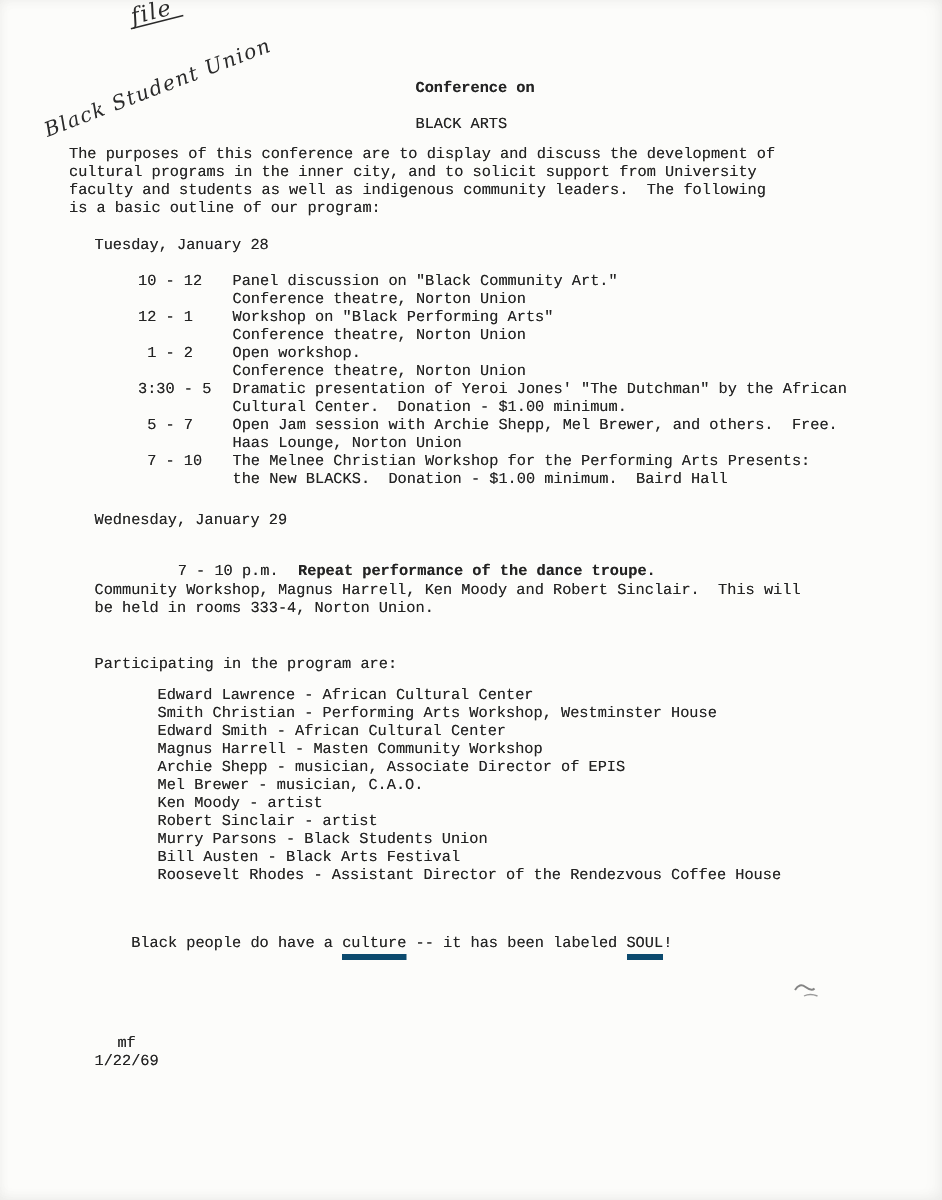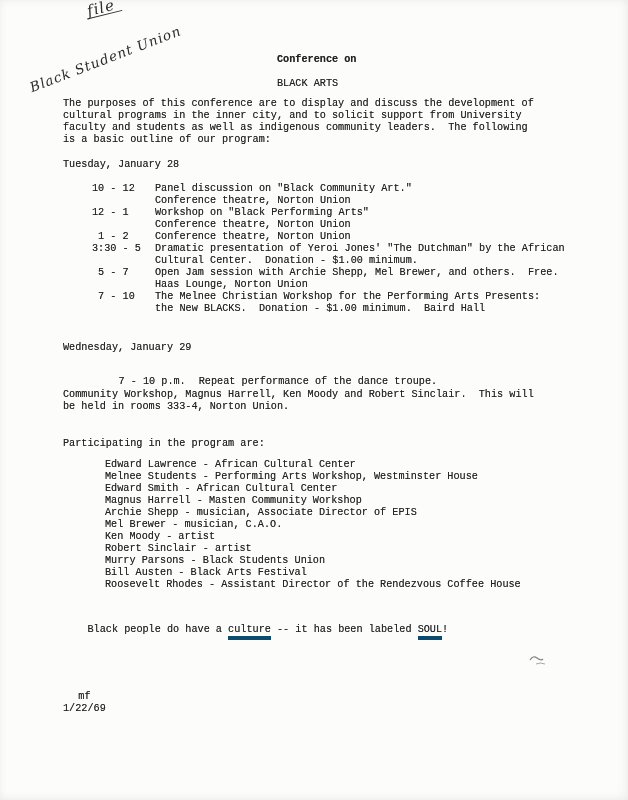--- a/index.html
+++ b/index.html
@@ -27,28 +27,28 @@
     transform:rotate(-14deg); transform-origin:0 0;
     border-bottom:1.4px solid #2a2a2a; padding:0 6px 1px 2px;
   }
   .org-note {
     left:28px; top:82px; font-size:13.5px; white-space:pre;
     transform:rotate(-21deg); transform-origin:0 0;
   }
 
   .title1 { left:277px; top:54px;font-weight:bold; }
   .title2 { left:277px; top:78px; }
-  .intro  { left:63px;  top:98px; }
+  .intro  { left:46px;  top:98px; }
   .tue-head { left:63px; top:159px;text-align:center; }
   .schedule { left:92px; top:183px; }
   .sched-item { display:flex; }
   .sched-time { flex:0 0 63px; width:63px; white-space:pre; }
   .wed-head { left:63px; top:342px; }
   .wed-item { left:94px; top:364px; }
-  .wed-item .wtext { margin-left:13px; }
+  .wed-item .wtext { margin-left:13px;font-weight:bold; }
   .exhibit { left:63px; top:389px; }
   .part-head { left:63px; top:438px; }
   .part-list { left:105px; top:459px; }
   .quote { left:63px; top:612px; }
   .quote .ul { border-bottom:4px solid #0c4a6e; padding-bottom:0.5px; }
   .pencil-mark { left:528px; top:654px; opacity:0.75; }
   .footer { left:63px; top:691px;text-align:center; }
 </style>
 </head>
 <body>
@@ -85,20 +85,21 @@
         <span class="sched-time">12 - 1</span>
         <div class="sched-desc">
           <div class="line">Workshop on "Black Performing Arts"</div>
           <div class="line">Conference theatre, Norton Union</div>
         </div>
       </div>
 
       <div class="sched-item">
         <span class="sched-time"> 1 - 2</span>
         <div class="sched-desc">
+          <div class="line">Open workshop.</div>
           <div class="line">Conference theatre, Norton Union</div>
         </div>
       </div>
 
       <div class="sched-item">
         <span class="sched-time">3:30 - 5</span>
         <div class="sched-desc">
           <div class="line">Dramatic presentation of Yeroi Jones' "The Dutchman" by the African</div>
           <div class="line">Cultural Center.  Donation - $1.00 minimum.</div>
         </div>
@@ -131,21 +132,21 @@
 
       <div class="line">Community Workshop, Magnus Harrell, Ken Moody and Robert Sinclair.  This will</div>
       <div class="line">be held in rooms 333-4, Norton Union.</div>
     </div>
 
   <div class="abs tw part-head">Participating in the program are:</div>
 
   <div class="abs tw part-list">
 
   <div class="line">Edward Lawrence - African Cultural Center</div>
-      <div class="line">Melnee Students - Performing Arts Workshop, Westminster House</div>
+      <div class="line">Smith Christian - Performing Arts Workshop, Westminster House</div>
       <div class="line">Edward Smith - African Cultural Center</div>
       <div class="line">Magnus Harrell - Masten Community Workshop</div>
       <div class="line">Archie Shepp - musician, Associate Director of EPIS</div>
       <div class="line">Mel Brewer - musician, C.A.O.</div>
       <div class="line">Ken Moody - artist</div>
       <div class="line">Robert Sinclair - artist</div>
       <div class="line">Murry Parsons - Black Students Union</div>
       <div class="line">Bill Austen - Black Arts Festival</div>
       <div class="line">Roosevelt Rhodes - Assistant Director of the Rendezvous Coffee House</div>
     </div>

